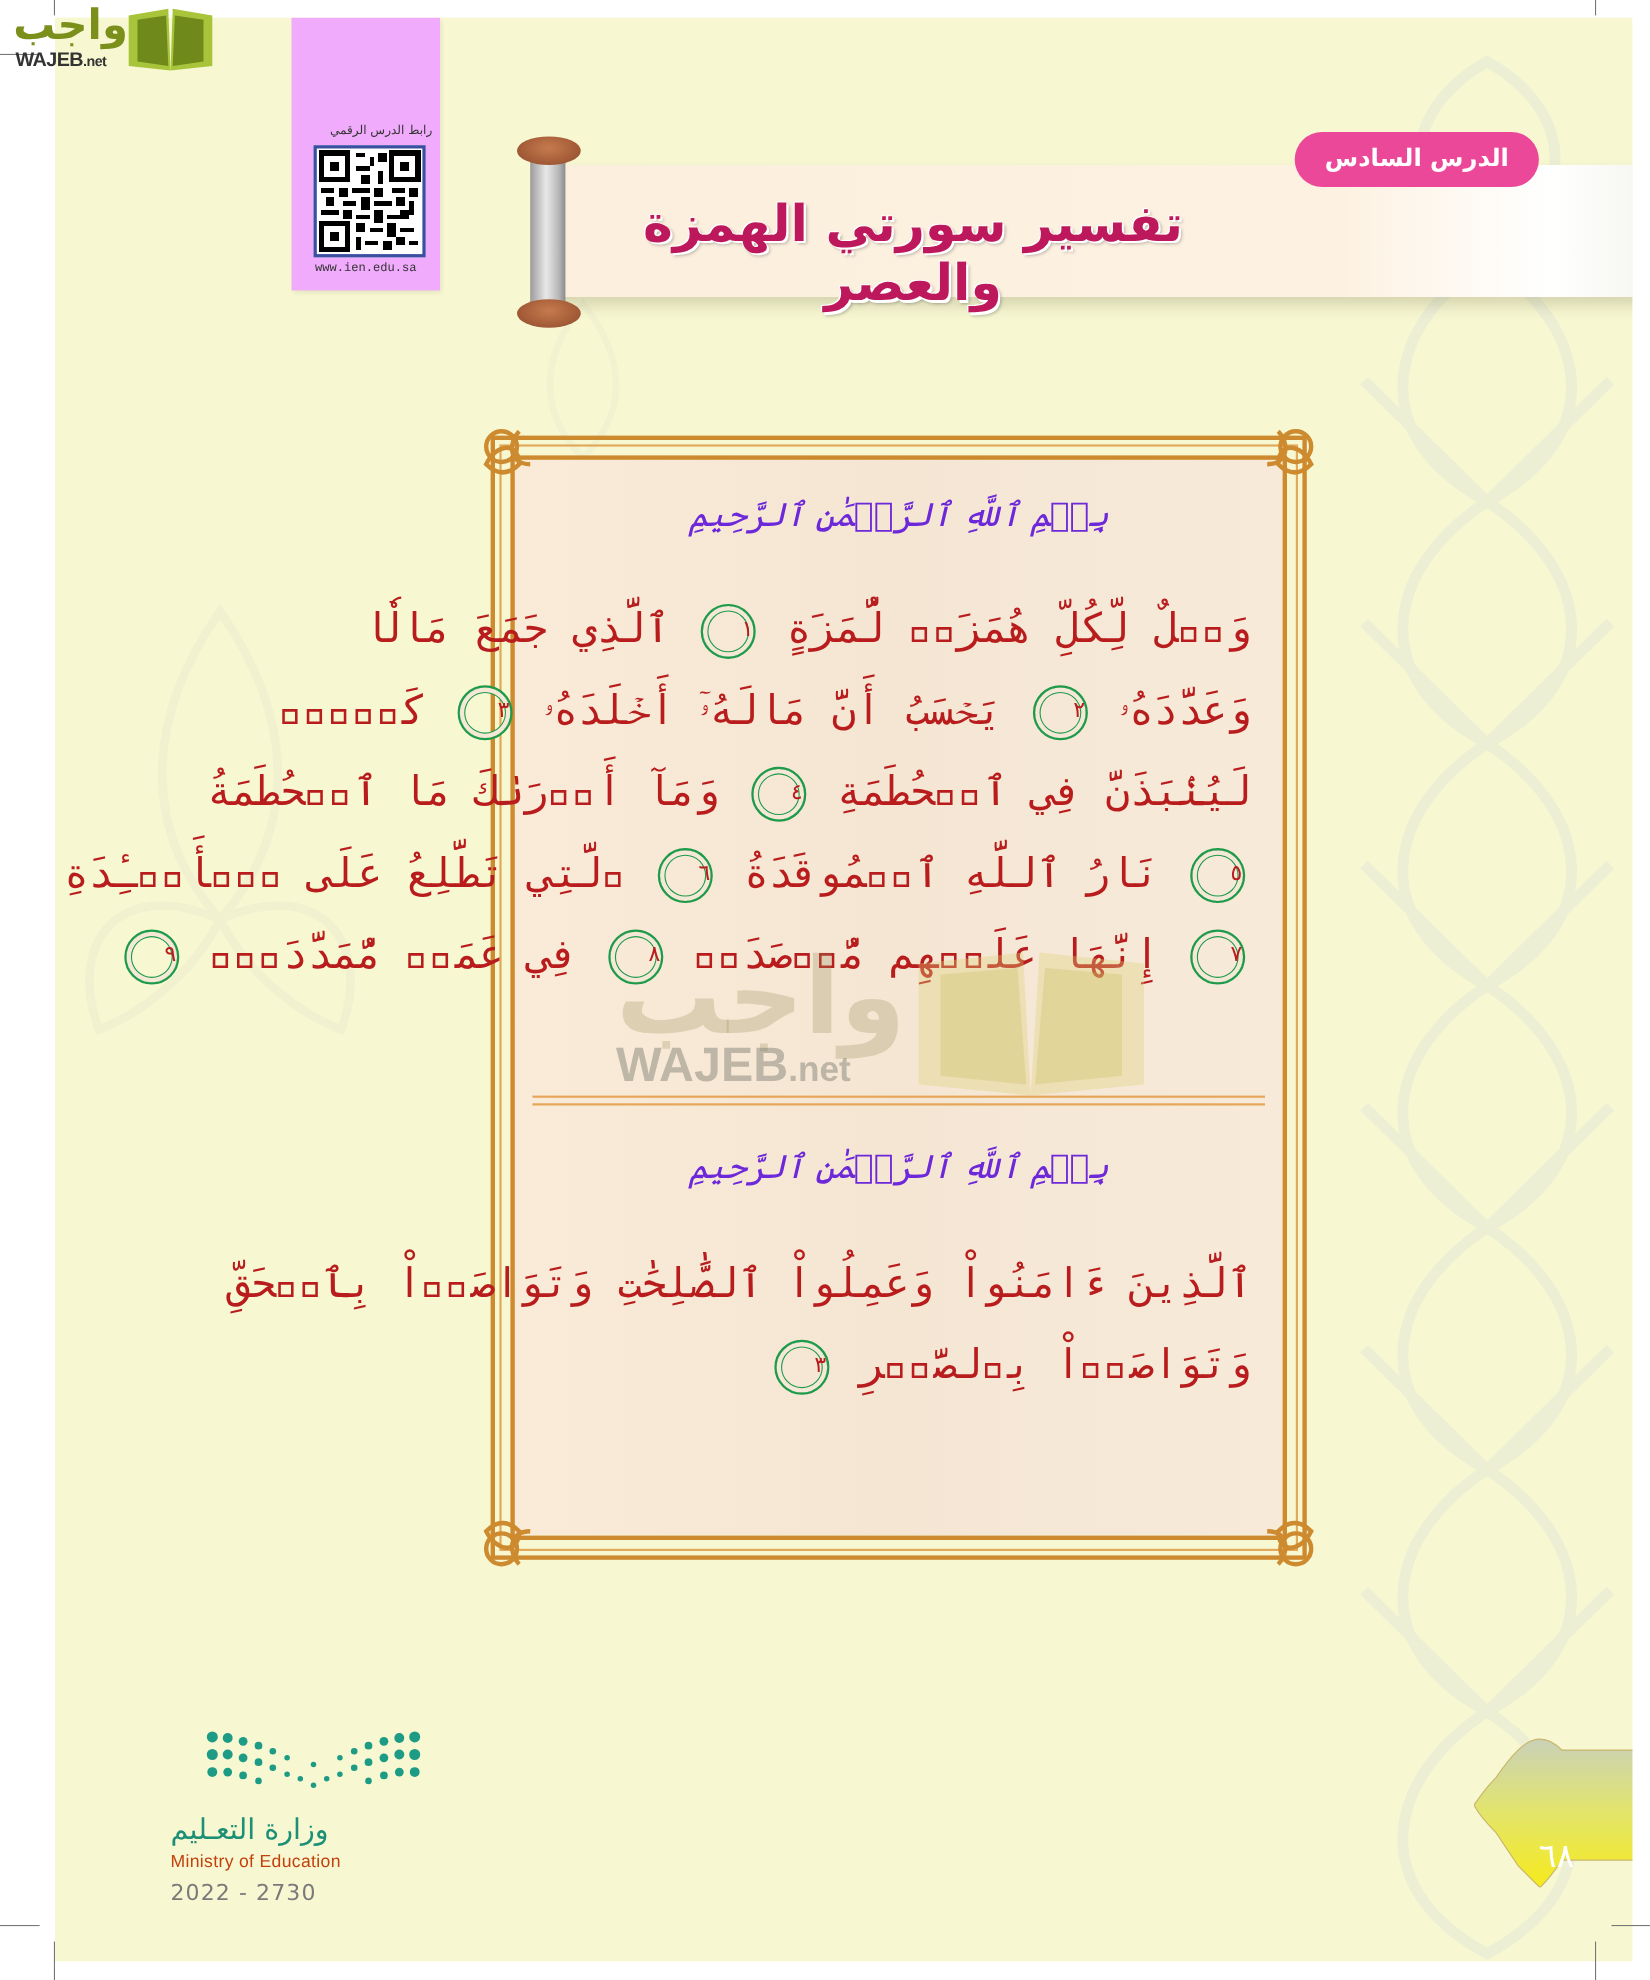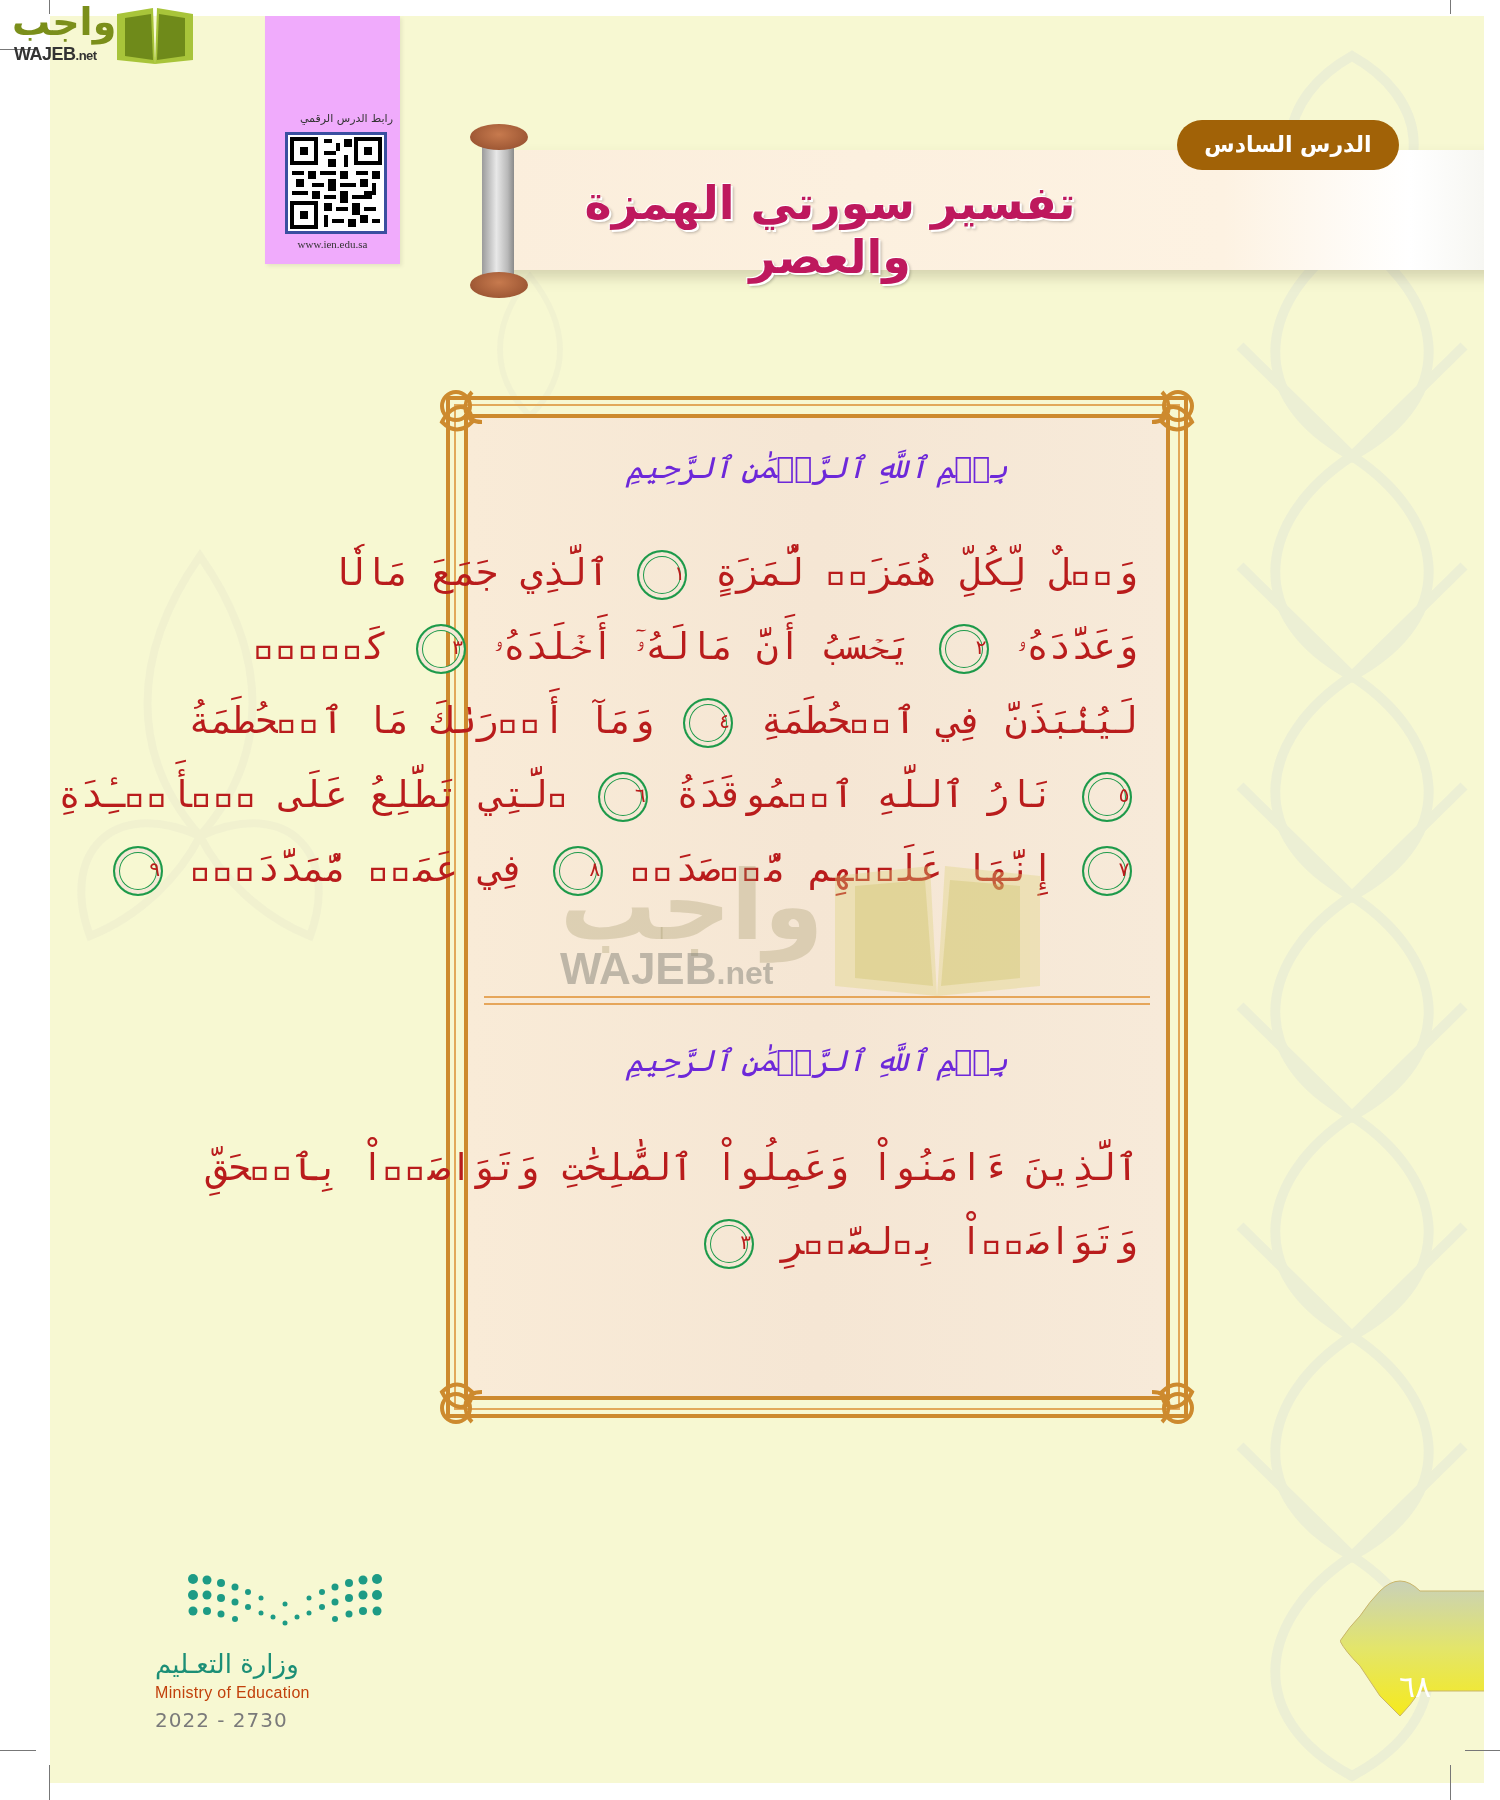--- a/index.html
+++ b/index.html
@@ -10,27 +10,27 @@
   .ornament{position:absolute;opacity:.55;}
   
   .wajeb-logo{position:absolute;left:10px;top:4px;width:180px;height:62px;z-index:5;}
   .wajeb-ar{position:absolute;left:2px;top:-4px;font-family:"DejaVu Sans",sans-serif;font-weight:bold;font-size:38px;color:#7b8f1b;direction:rtl;}
   .wajeb-en{position:absolute;left:4px;top:40px;font-family:"Liberation Sans",sans-serif;font-weight:bold;font-size:18px;color:#333;letter-spacing:-.5px;}
   .wajeb-en small{font-size:13px;}
   
   .qr-card{position:absolute;left:215px;top:0;width:135px;height:248px;background:#f0abfc;box-shadow:2px 2px 4px rgba(0,0,0,.08);}
   .qr-label{position:absolute;top:96px;left:0;width:128px;text-align:right;font-size:11px;color:#333;direction:rtl;}
   .qr-box{position:absolute;top:116px;left:20px;width:96px;height:96px;border:3px solid #3a4fa0;background:#fff;}
-  .qr-url{position:absolute;top:222px;left:0;width:135px;text-align:center;font-family:Liberation Serif, serif;font-size:11px;color:#333;}
+  .qr-url{position:absolute;top:222px;left:0;width:135px;text-align:center;font-family:Liberation Mono, monospace;font-size:11px;color:#333;}
   
   .scroll{position:absolute;left:420px;top:120px;width:1064px;height:148px;}
   .scroll-body{position:absolute;left:30px;top:14px;right:0;height:120px;background:linear-gradient(90deg,#fbeedc 0%,#fdf2e2 70%,#ffffff 88%,#f1f1ea 100%);box-shadow:0 8px 12px rgba(120,110,80,.25);}
   .scroll-rod{position:absolute;left:12px;top:0;width:32px;height:148px;background:linear-gradient(90deg,#9b9b9b,#e8e8e8 45%,#b9b9b9 80%,#8a8a8a);}
   .rod-cap{position:absolute;left:0;width:58px;height:26px;border-radius:50%;background:radial-gradient(ellipse at 50% 40%,#c77a4e,#8e4a2a);}
-  .lesson-badge{position:absolute;left:1127px;top:104px;width:222px;height:50px;border-radius:25px;background:#a16207;color:#fff;font-weight:bold;font-size:22px;line-height:50px;text-align:center;direction:rtl;z-index:6;}
+  .lesson-badge{position:absolute;left:1127px;top:104px;width:222px;height:50px;border-radius:25px;background:#ec4899;color:#fff;font-weight:bold;font-size:22px;line-height:50px;text-align:center;direction:rtl;z-index:6;}
   .page-title{position:absolute;left:480px;top:160px;width:600px;text-align:center;direction:rtl;font-family:"DejaVu Sans",sans-serif;font-weight:bold;font-size:46px;color:#be185d;text-shadow:2px 2px 0 #fff,-1px -1px 0 #fff,3px 3px 3px rgba(0,0,0,.25);z-index:6;}
   
   .frame{position:absolute;left:388px;top:372px;width:758px;height:1038px;}
   .frame-outer{position:absolute;inset:8px;border:4px solid #cd8a2e;}
   .frame-mid{position:absolute;inset:16px;border:2px solid #e2a95a;}
   .frame-inner{position:absolute;inset:26px;border:4px solid #cd8a2e;background:linear-gradient(90deg,#f9ebd7,#f5e6d4 50%,#f7ead9);}
   .corner{position:absolute;width:66px;height:66px;}
   .basmala{position:absolute;left:0;width:758px;text-align:center;font-family:"DejaVu Serif",serif;font-size:30px;color:#6d28d9;direction:rtl;font-style:italic;}
   .verses{position:absolute;left:60px;width:640px;direction:rtl;text-align:justify;text-align-last:justify;font-family:Liberation Mono, monospace;font-size:37px;line-height:74px;color:#b91c1c;}
   .verse-line{display:block;white-space:nowrap;text-align-last:justify;}

